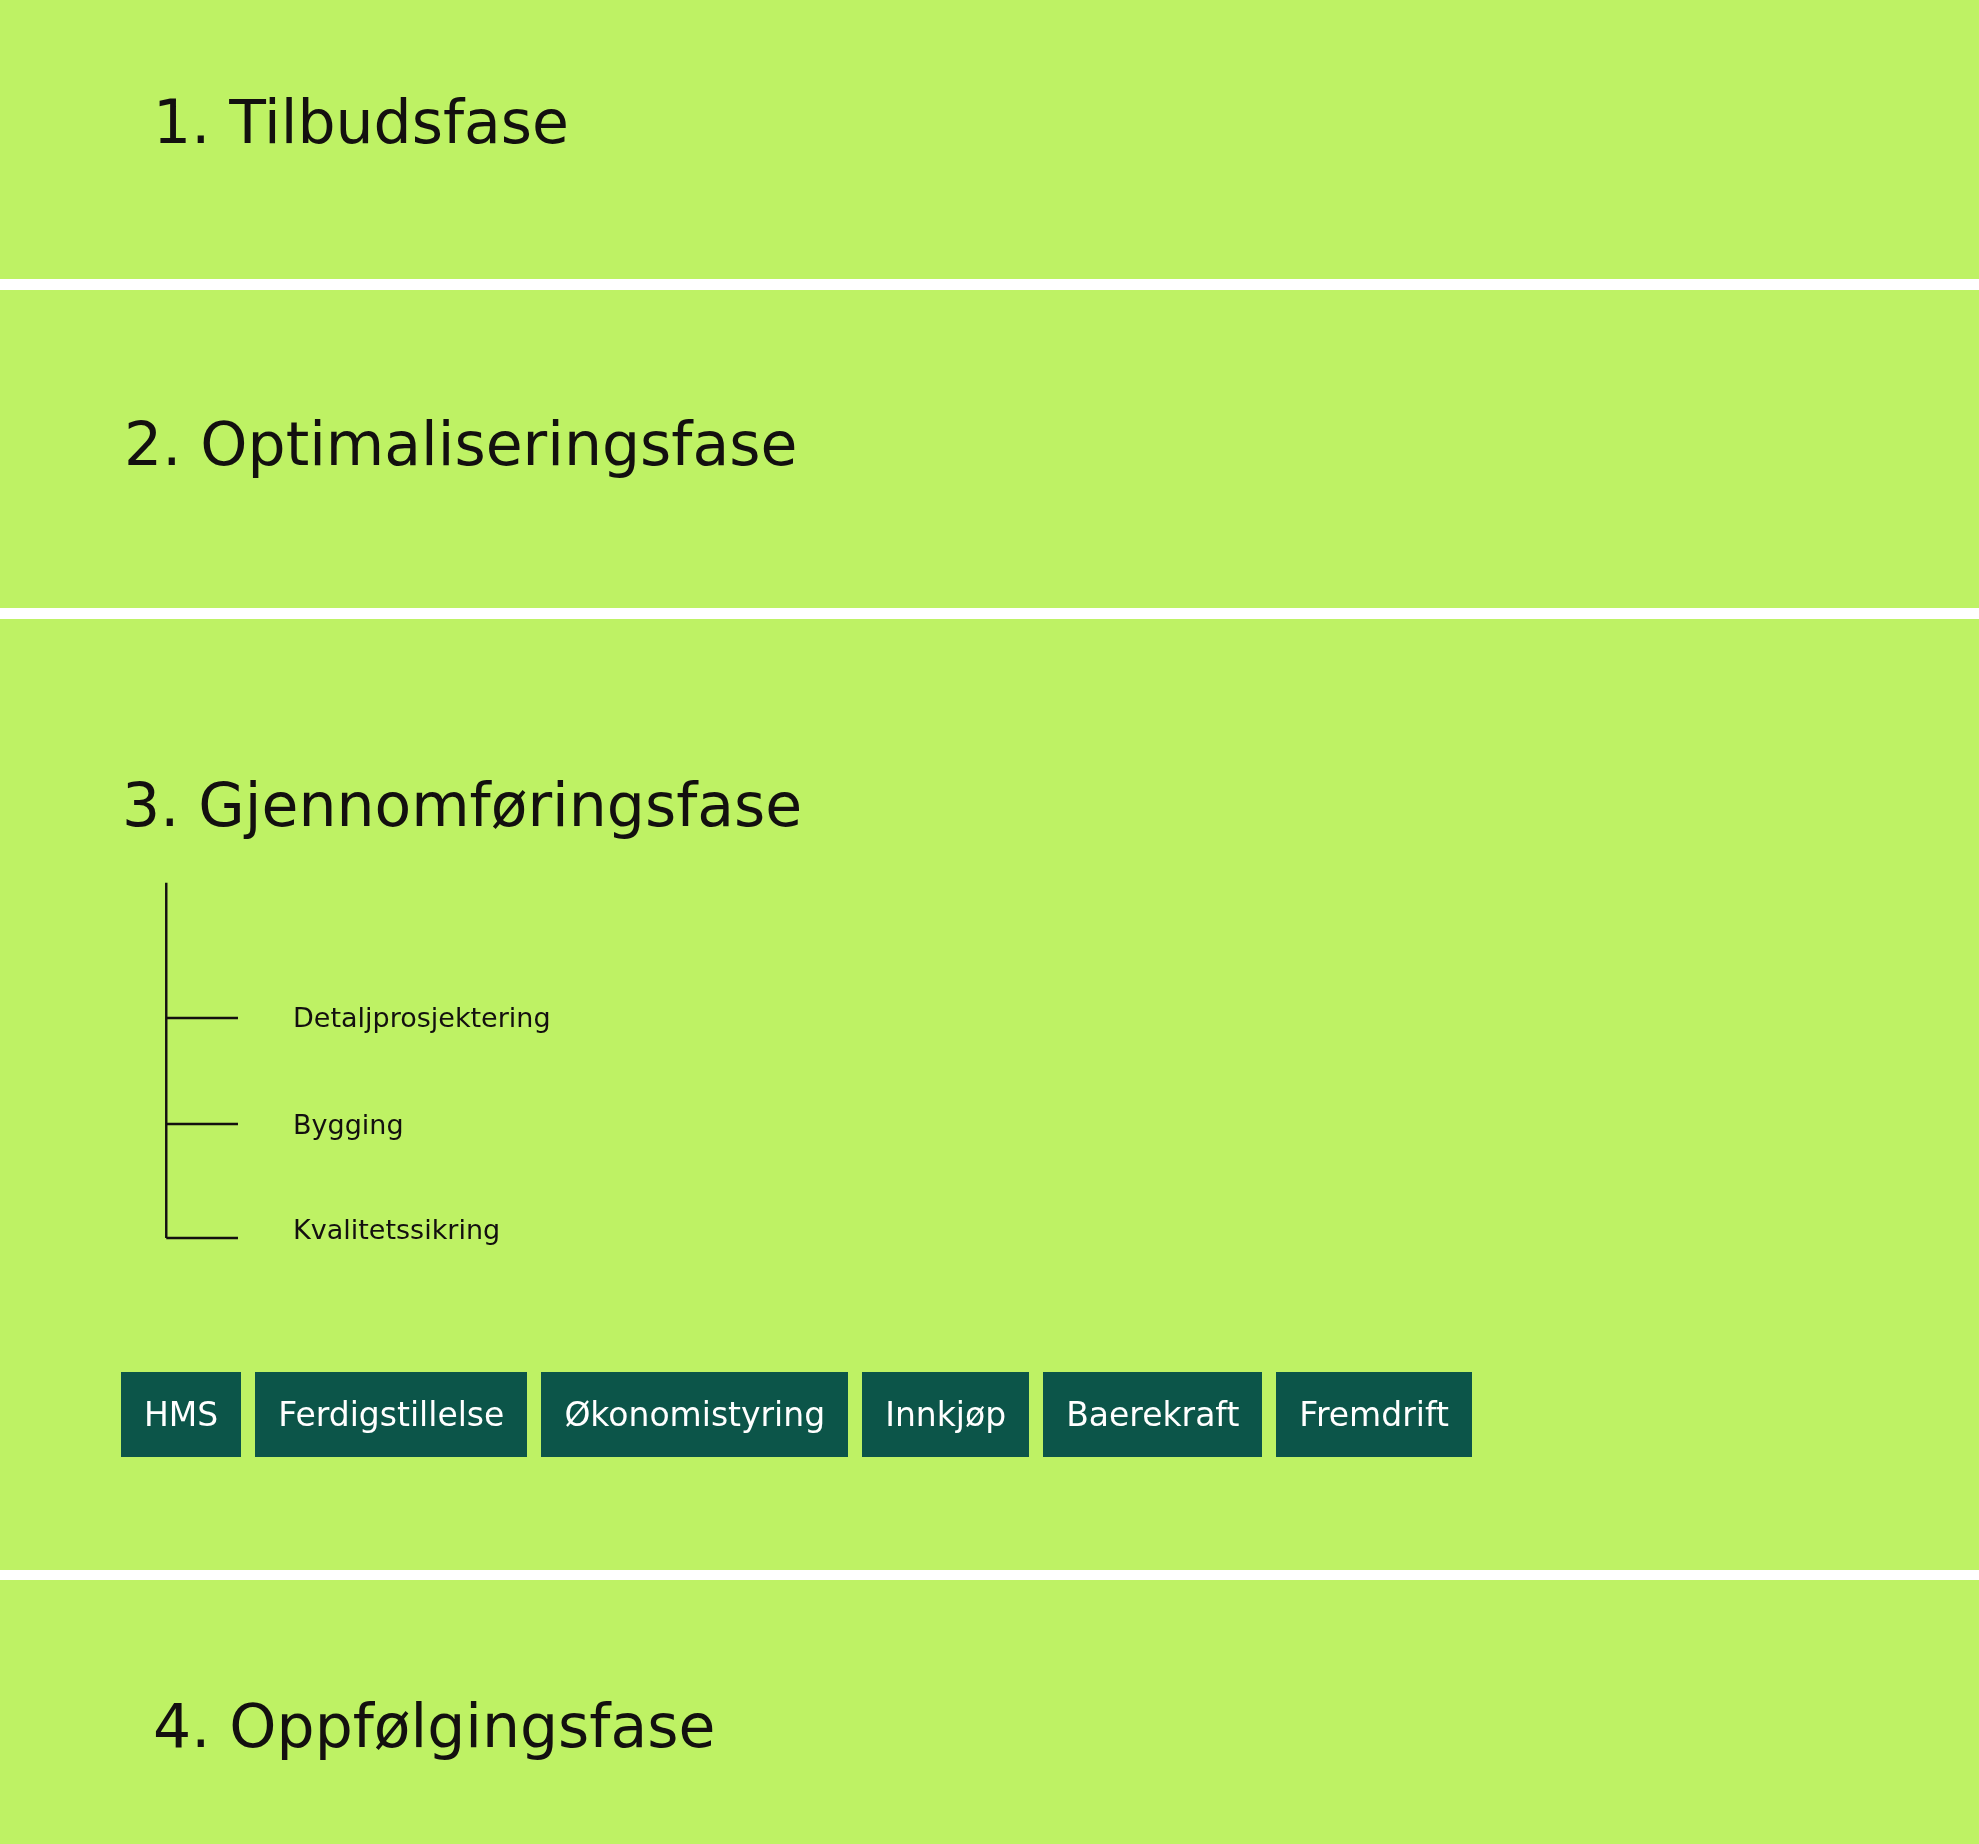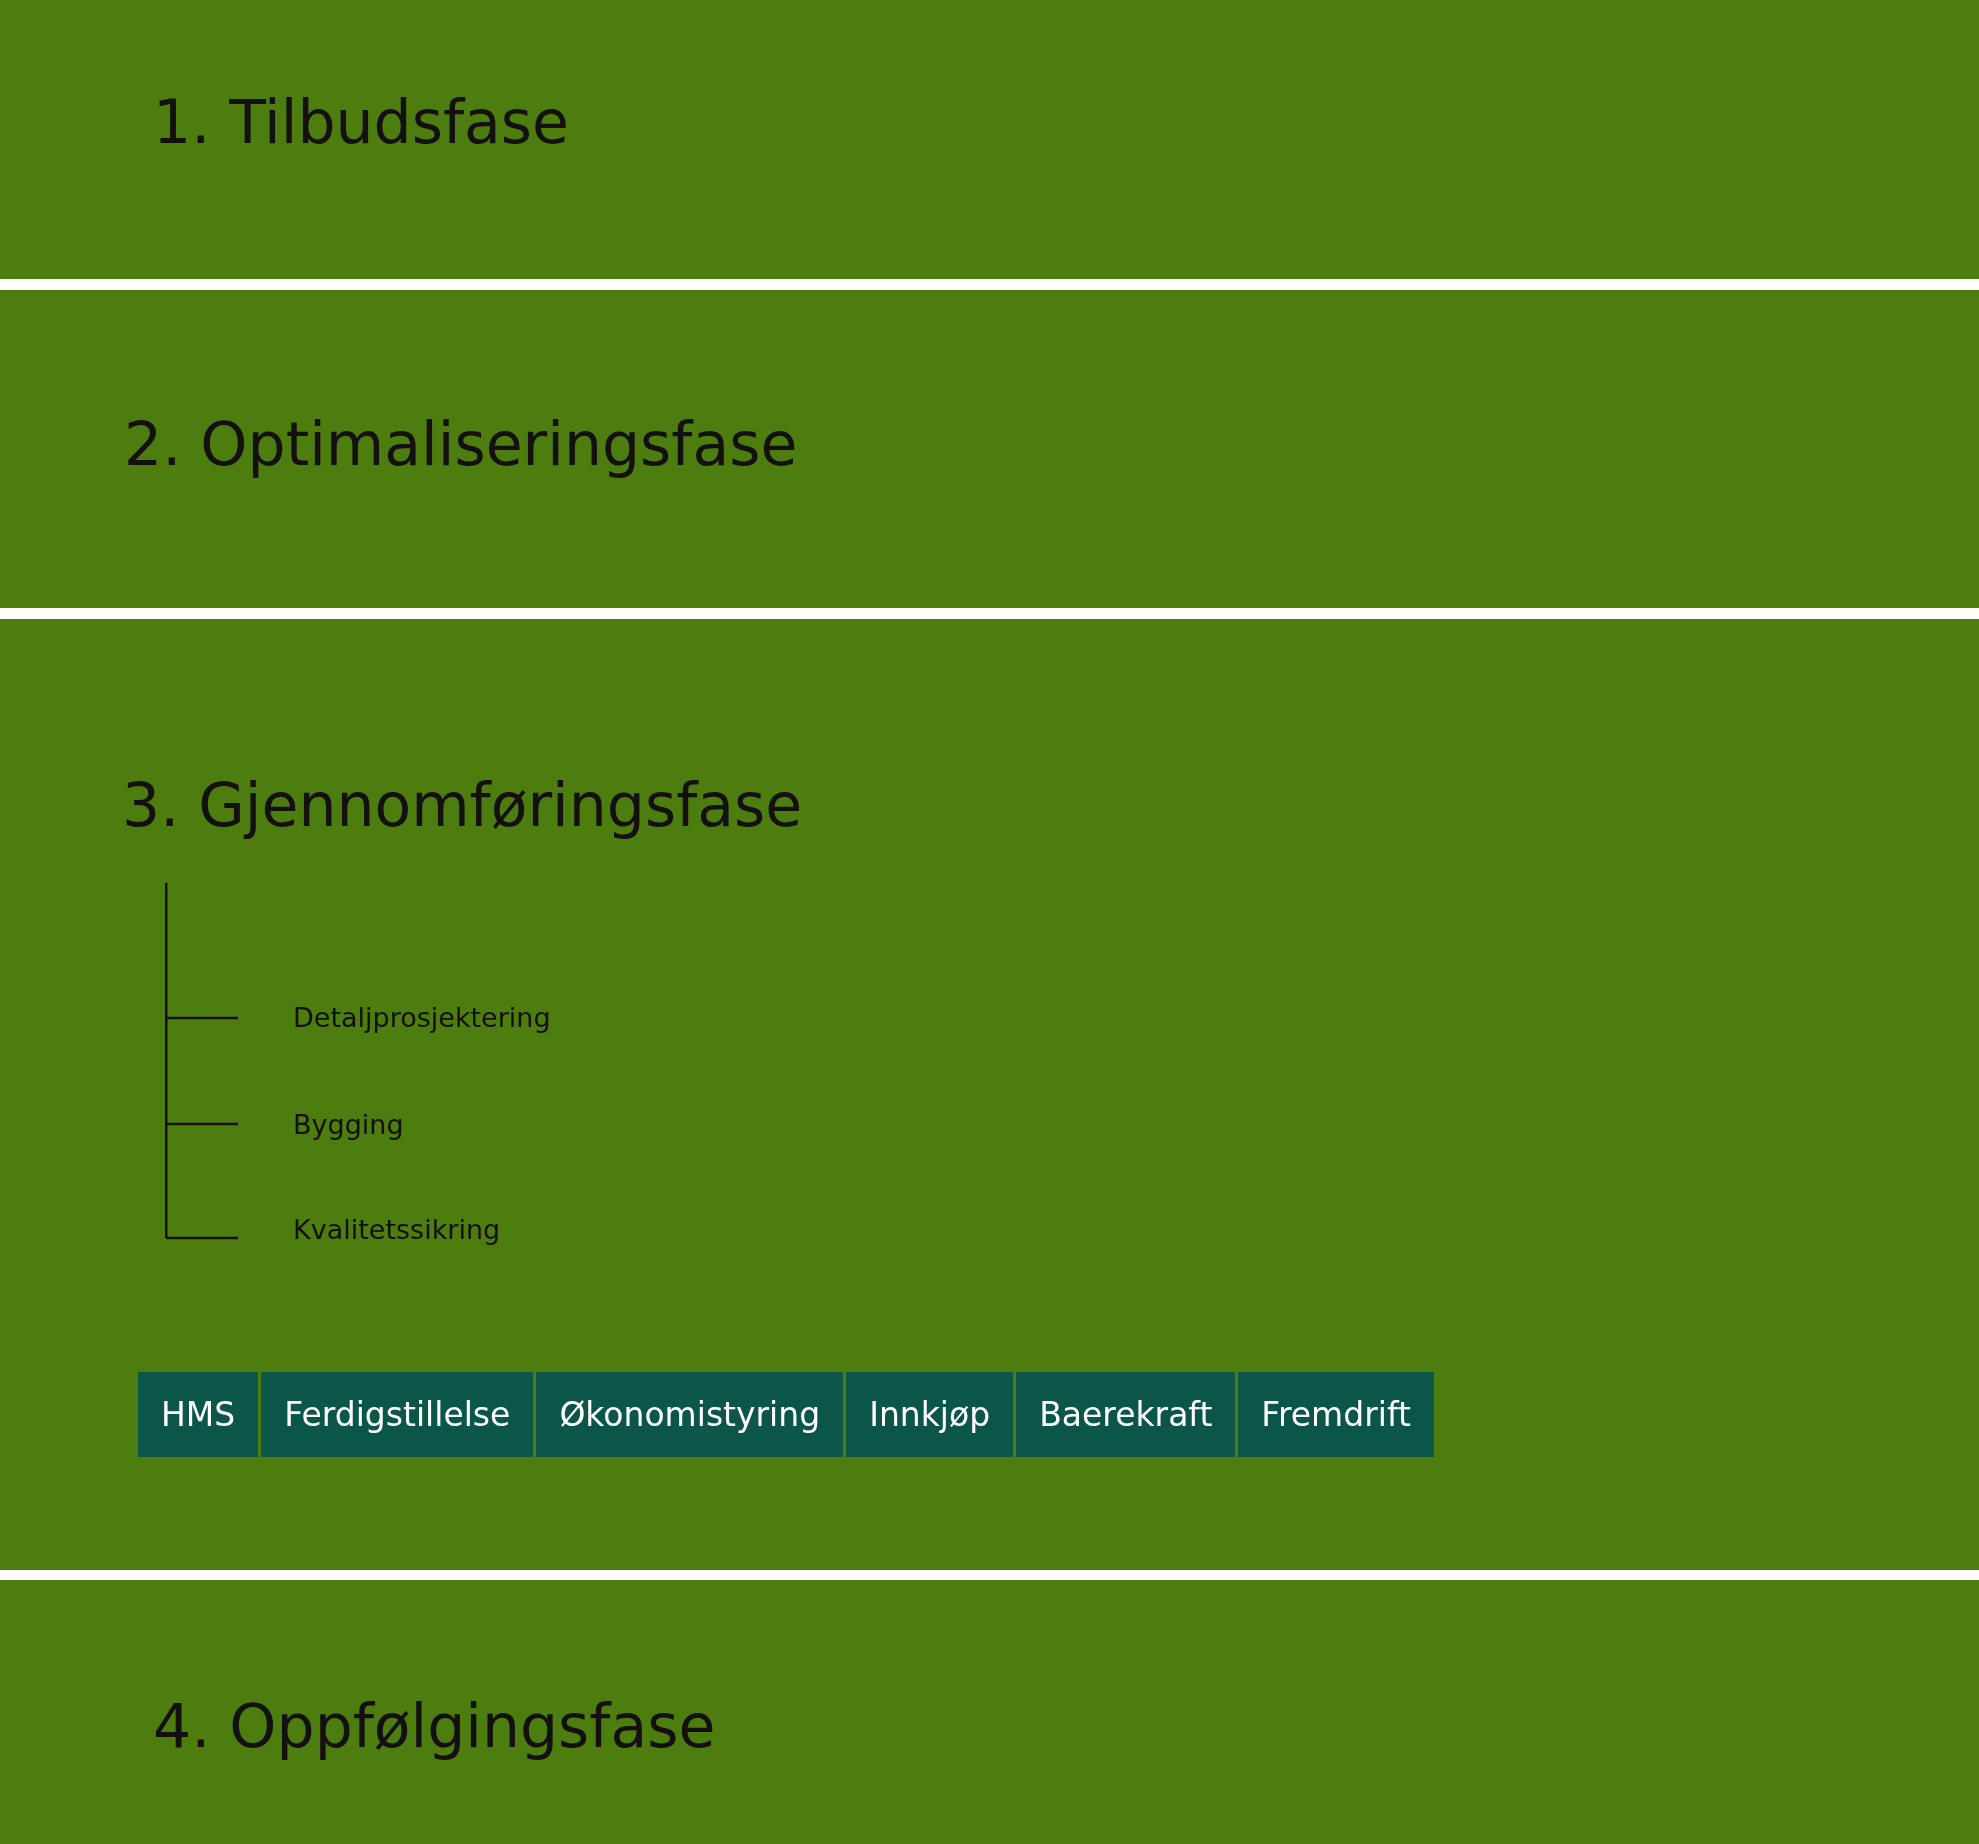--- a/index.html
+++ b/index.html
@@ -18,21 +18,21 @@
   .diagram {
     width: 100%;
     height: 100%;
     display: flex;
     flex-direction: column;
     background: #ffffff;
   }
 
   
   .phase {
-    background: #4d7c0f;
+    background: #bef264;
     position: relative;
     box-sizing: border-box;
   }
   .phase + .phase {
     margin-top: 10.6px;
   }
 
   .phase-1 { height: 281px; }
   .phase-2 { height: 320px; }
   .phase-3 { height: 956px; }
@@ -72,24 +72,24 @@
     color: #13100f;
     white-space: nowrap;
   }
   .sub-item-0 { top: 123px; }
   .sub-item-1 { top: 230px; }
   .sub-item-2 { top: 335px; }
 
   
   .tag-row {
     position: absolute;
-    left: 138px;
+    left: 121px;
     top: 753px;
     display: flex;
-    gap: 3px;
+    gap: 14px;
     align-items: center;
   }
   .tag {
     background: #0c5549;
     color: #ffffff;
     font-size: 33px;
     line-height: 1;
     padding: 26px 23px;
     display: flex;
     align-items: center;

